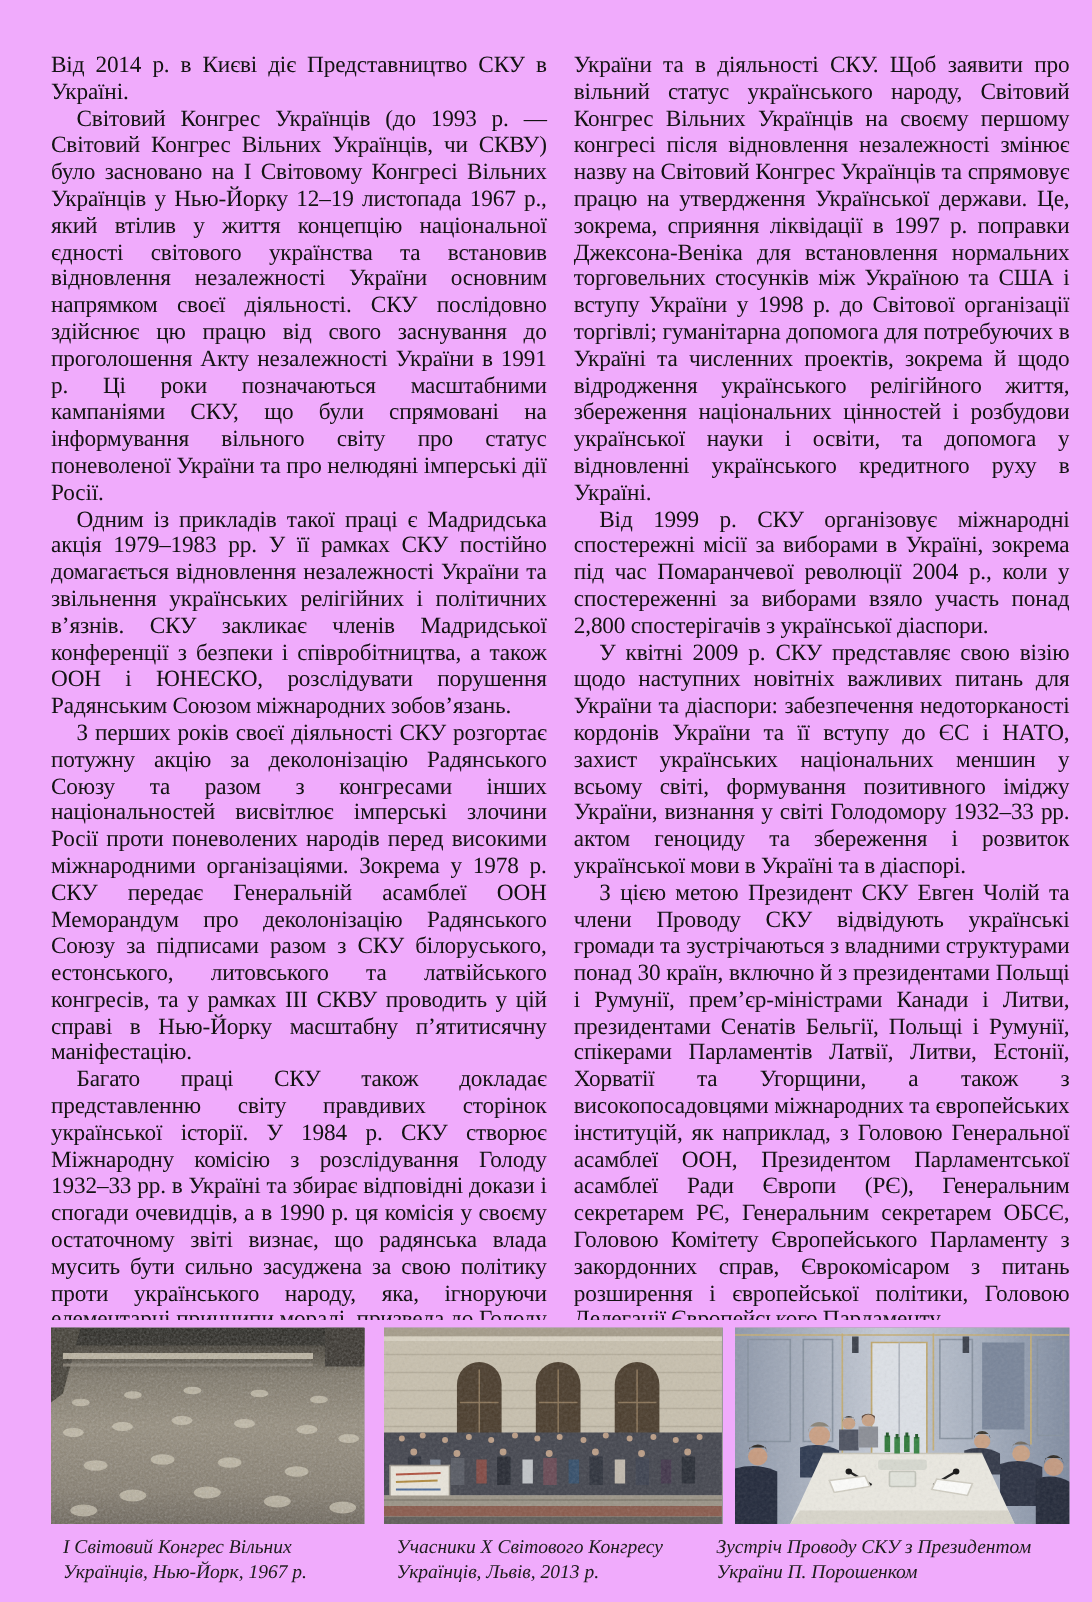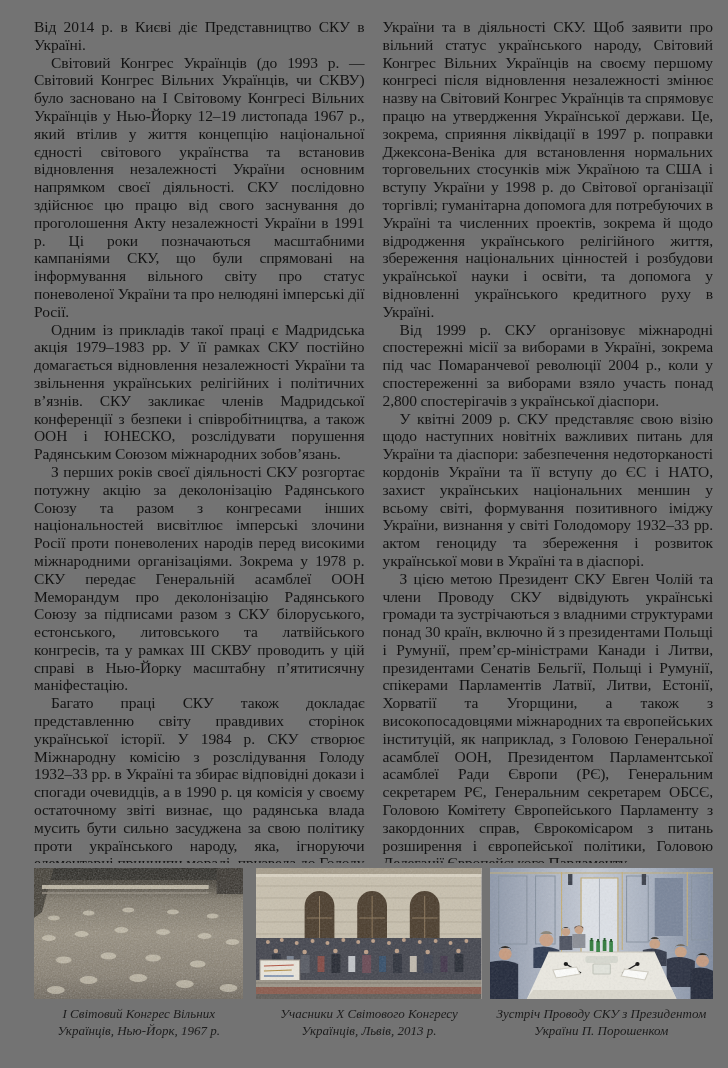--- a/index.html
+++ b/index.html
@@ -1,21 +1,21 @@
 <!DOCTYPE html>
 <html lang="uk"><head>
 <meta charset="utf-8">
 <style>
   html,body{margin:0;padding:0;background:#ffffff;}
   .page{
     position:relative;
     width:728px;height:1068px;
-    background:#737373;
+    background:#f0abfc;
     box-sizing:border-box;
-    padding:18px 15px 0 34px;
+    padding:35px 15px 0 34px;
     font-family:"Liberation Serif","DejaVu Serif",serif;
     color:#131313;
     overflow:hidden;
   }
   .columns{display:flex;gap:18px;height:845px;overflow:hidden;}
   .column{width:331px;box-sizing:border-box;}
   .column p{
     margin:0;
     font-size:15.5px;
     line-height:17.8px;
@@ -29,21 +29,20 @@
   figure{margin:0;}
   .fig-1{width:211px;}
   .fig-2{width:227px;margin-left:13px;}
   .fig-3{width:225px;margin-left:8px;}
   .photo{height:131px;overflow:hidden;background:#999;}
   .photo svg{display:block;width:100%;height:100%;}
   figcaption{
     font-style:italic;
     font-size:13px;
     line-height:16.5px;
-    text-align:center;
     color:#1c1c1c;
     margin:7px 8px 0;
   }
   .fig-3 figcaption{margin:7px -12px 0;}
 </style>
 </head>
 <body>
 
 <div class="page">
 

